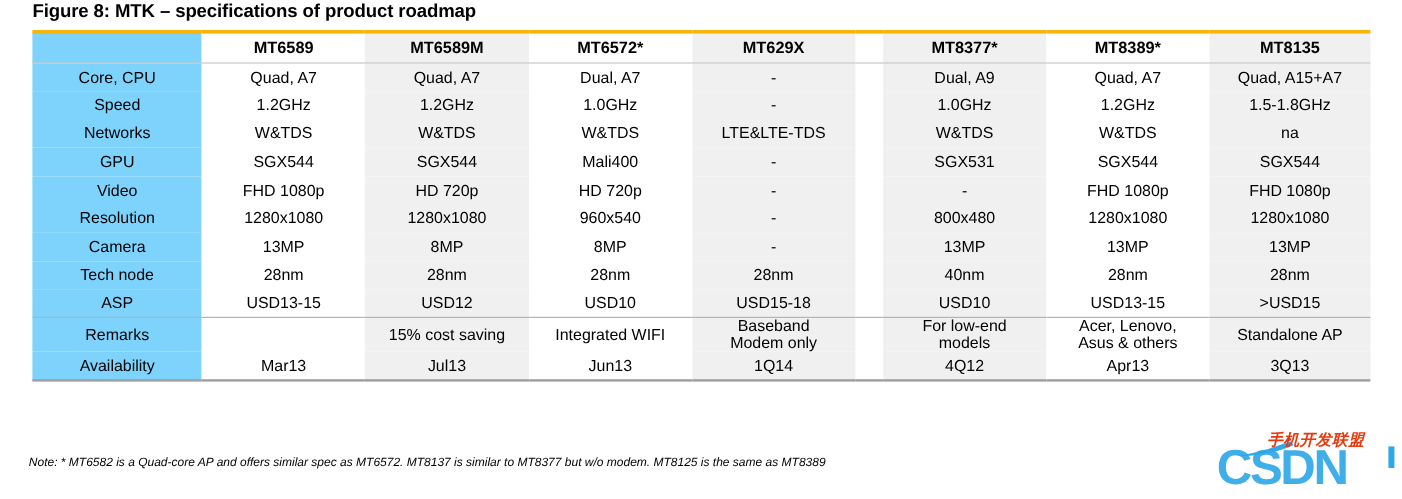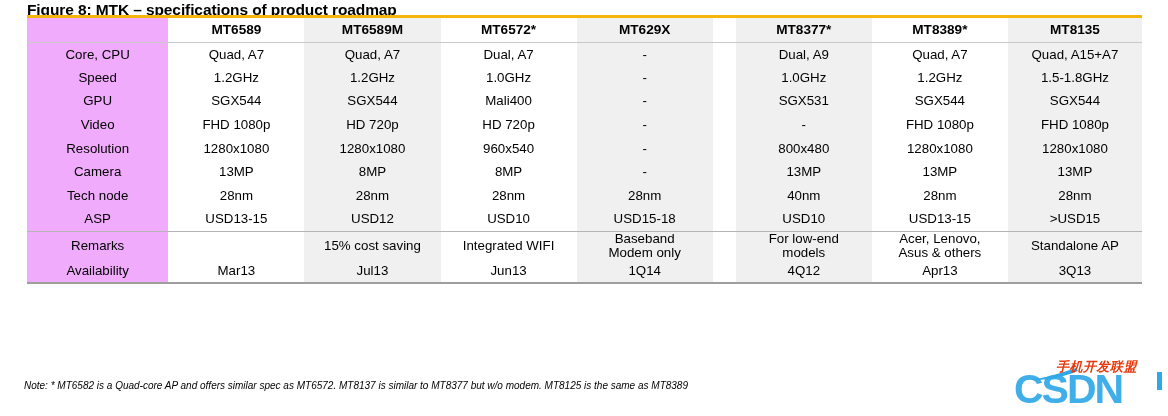--- a/index.html
+++ b/index.html
@@ -29,21 +29,21 @@
     font-weight: bold;
     color: #000000;
     letter-spacing: -0.1px;
     white-space: nowrap;
   }
 
   
   .table-wrap {
     position: absolute;
     left: 27px;
-    top: 15px;
+    top: 25px;
     width: 1115px;
   }
   table.spec {
     border-collapse: collapse;
     width: 1115px;
     table-layout: fixed;
     border-top: 3px solid #f5b50a;
     border-bottom: 2px solid #9e9e9e;
   }
   table.spec td, table.spec th {
@@ -62,21 +62,21 @@
   tr.head th {
     font-weight: bold;
     font-size: 13.6px;
     height: 26px;
     border-bottom: 1px solid #c8c8c8;
   }
   
   td.rowlabel, th.rowlabel {
     text-align: left;
     padding-left: 8px;
-    background: #f0abfc;
+    background: #7dd3fc;
   }
   
   .shade { background: #f0f0f0; }
   .plain { background: #ffffff; }
   .gap   { background: #ffffff; }
 
   
   tr.sep-top td, tr.sep-top th {
     border-top: 1px solid #b4b4b4;
   }
@@ -203,20 +203,31 @@
           <td class="plain">1.2GHz</td>
           <td class="shade">1.2GHz</td>
           <td class="plain">1.0GHz</td>
           <td class="shade">-</td>
           <td class="gap"></td>
           <td class="shade">1.0GHz</td>
           <td class="plain">1.2GHz</td>
           <td class="shade">1.5-1.8GHz</td>
         </tr>
 
+        <tr>
+          <td class="rowlabel">Networks</td>
+          <td class="plain">W&amp;TDS</td>
+          <td class="shade">W&amp;TDS</td>
+          <td class="plain">W&amp;TDS</td>
+          <td class="shade">LTE&amp;LTE-TDS</td>
+          <td class="gap"></td>
+          <td class="shade">W&amp;TDS</td>
+          <td class="plain">W&amp;TDS</td>
+          <td class="shade">na</td>
+        </tr>
 
         <tr>
           <td class="rowlabel">GPU</td>
           <td class="plain">SGX544</td>
           <td class="shade">SGX544</td>
           <td class="plain">Mali400</td>
           <td class="shade">-</td>
           <td class="gap"></td>
           <td class="shade">SGX531</td>
           <td class="plain">SGX544</td>

